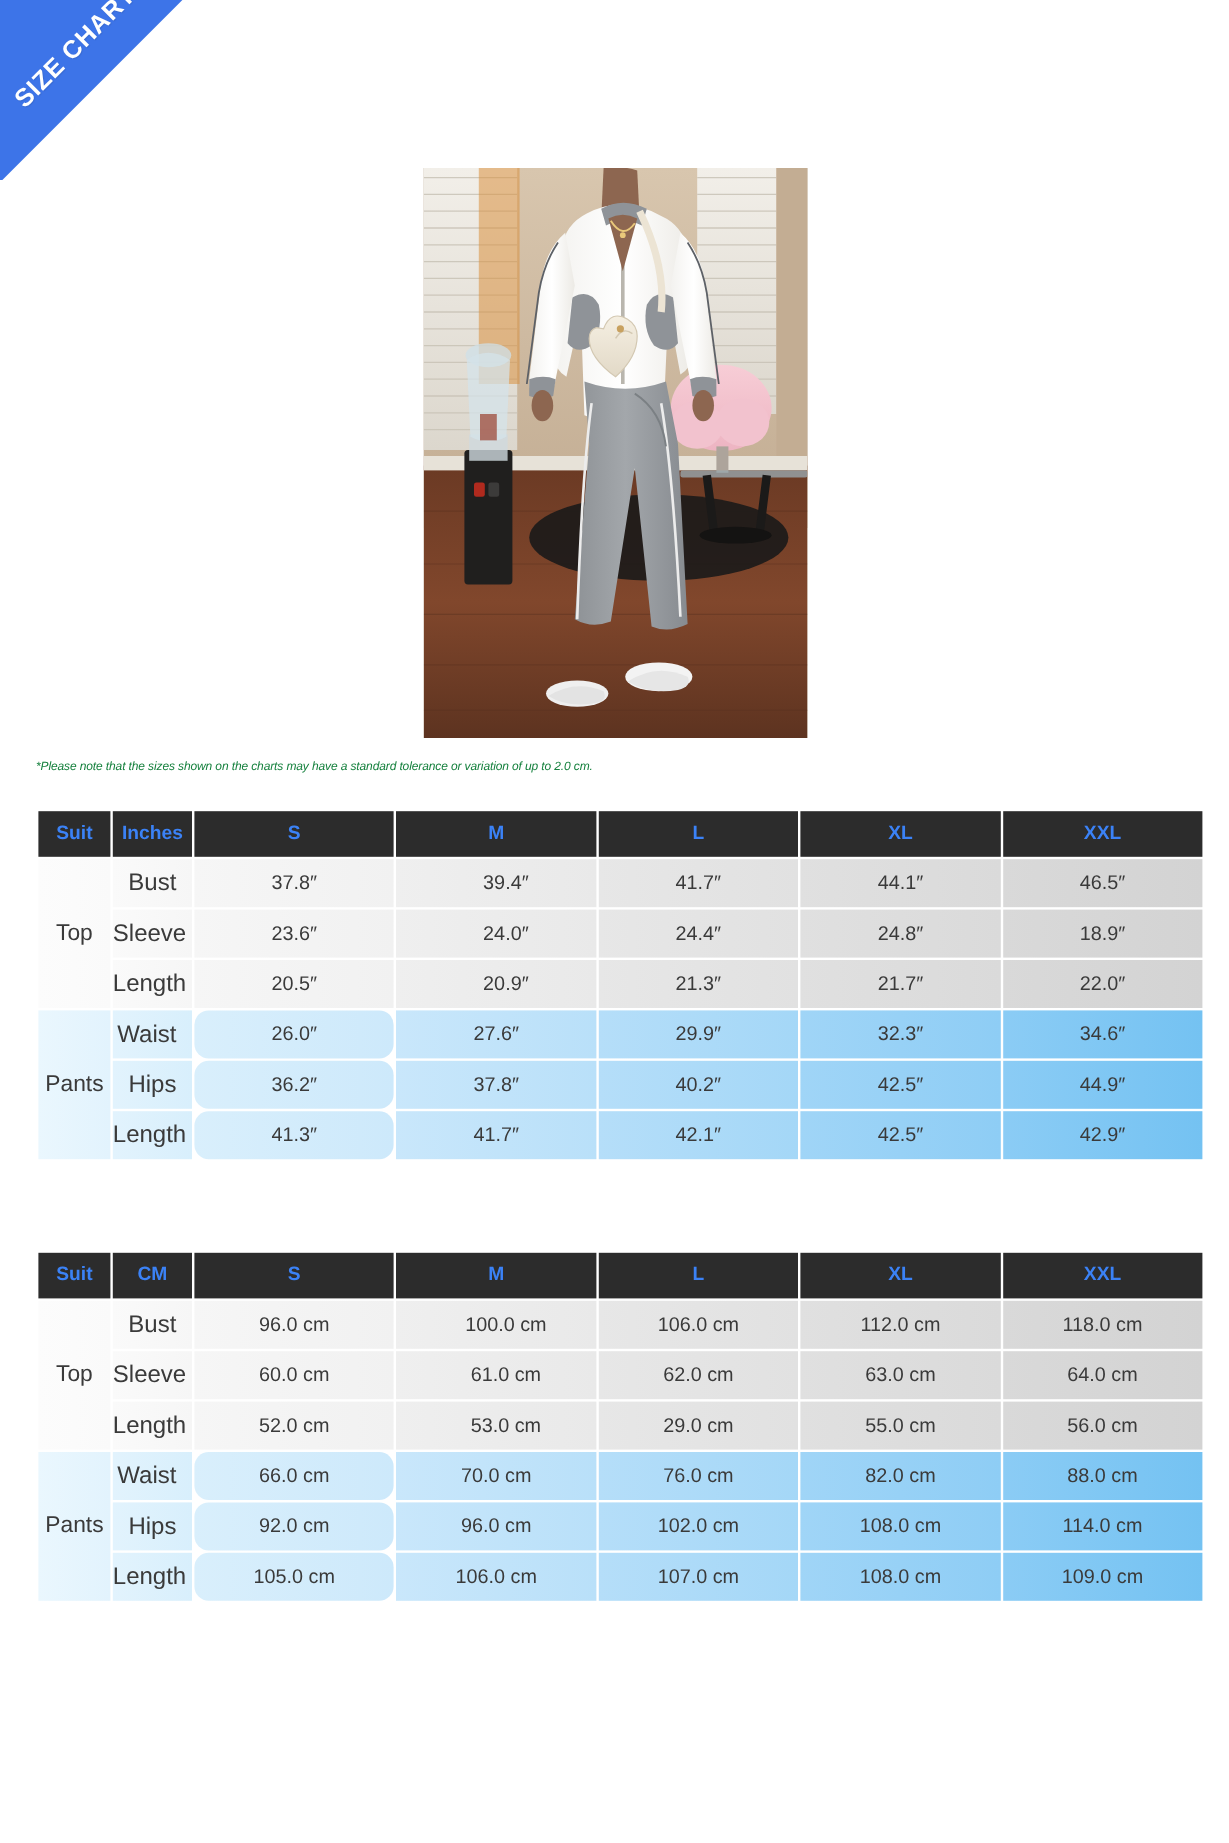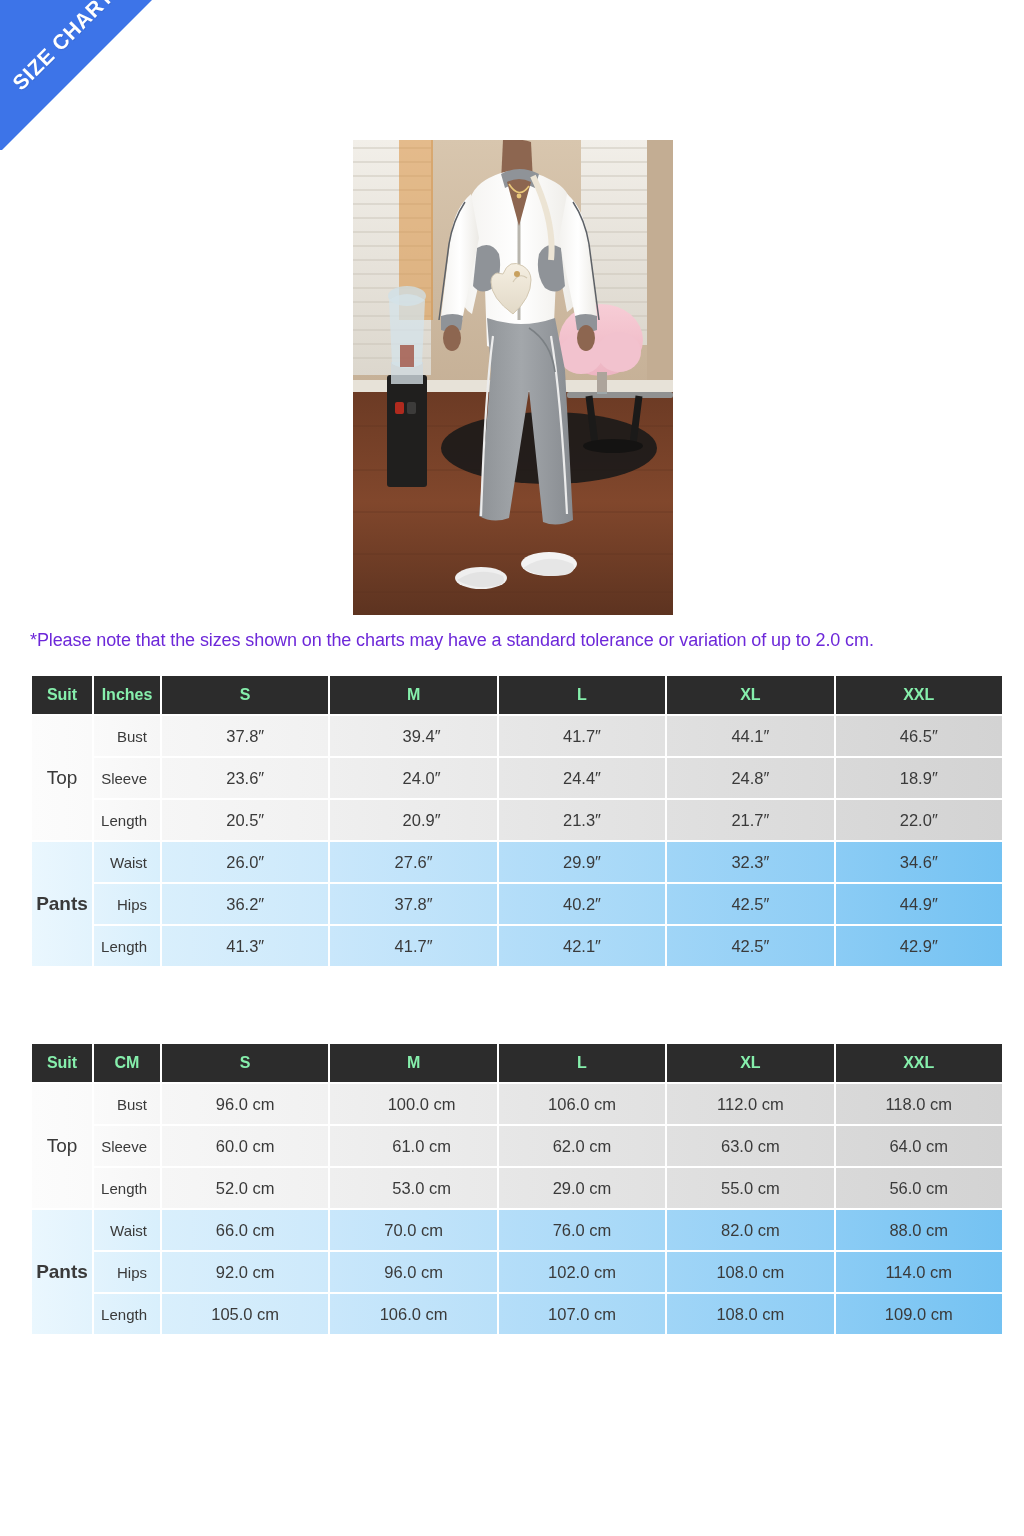--- a/index.html
+++ b/index.html
@@ -58,25 +58,26 @@
     background: #cfc3b4;
   }
   .hero svg { display: block; width: 320px; height: 475px; }
 
   
   .note {
     position: absolute;
     left: 30px;
     top: 630px;
     width: 964px;
-    color: #6d28d9;
-    font-size: 18px;
+    color: #15803d;
+    font-size: 10px;
     line-height: 20px;
     letter-spacing: -0.1px;
     white-space: nowrap;
+    font-style: italic;
   }
 
   
   .size-table {
     position: absolute;
     left: 30px;
     width: 964px;
     border-collapse: separate;
     border-spacing: 2px;
     table-layout: fixed;
@@ -93,45 +94,45 @@
     height: 40px;
     padding: 0;
     text-align: center;
     vertical-align: middle;
     font-weight: normal;
     font-size: 16.5px;
     color: #3a3a3a;
   }
   .size-table thead th {
     background: #2c2c2c;
-    color: #86efac;
+    color: #3b82f6;
     font-weight: bold;
     font-size: 16px;
     height: 38px;
   }
 
   
   tr.band-top td.v-s  { background: linear-gradient(90deg,#f6f6f6,#f1f1f1); }
   tr.band-top td.v-m  { background: linear-gradient(90deg,#efefef,#e9e9e9); padding-left: 16px; }
   tr.band-top td.v-l  { background: linear-gradient(90deg,#e7e7e7,#e1e1e1); }
   tr.band-top td.v-xl { background: linear-gradient(90deg,#e0e0e0,#dadada); }
   tr.band-top td.v-xxl{ background: linear-gradient(90deg,#d9d9d9,#d3d3d3); }
   tr.band-top td.lbl  { background: linear-gradient(90deg,#fafafa,#f6f6f6); }
   td.grp-top { background: linear-gradient(90deg,#fcfcfc,#fafafa); }
 
   
-  tr.band-pants td.v-s  { background: linear-gradient(90deg,#d9effc,#cde9fb); }
+  tr.band-pants td.v-s  { background: linear-gradient(90deg,#d9effc,#cde9fb); border-radius: 12px; }
   tr.band-pants td.v-m  { background: linear-gradient(90deg,#c9e7fb,#b9e0f9); }
   tr.band-pants td.v-l  { background: linear-gradient(90deg,#b5def9,#a4d7f7); }
   tr.band-pants td.v-xl { background: linear-gradient(90deg,#a0d5f7,#8ecdf5); }
   tr.band-pants td.v-xxl{ background: linear-gradient(90deg,#8bccf5,#74c2f2); }
   tr.band-pants td.lbl  { background: linear-gradient(90deg,#e2f3fd,#d8effc); }
-  td.grp-pants { background: linear-gradient(90deg,#eaf7fe,#e2f3fd); font-weight: bold; }
-
-  td.lbl { text-align: right; padding-right: 13px; font-size: 15px; }
+  td.grp-pants { background: linear-gradient(90deg,#eaf7fe,#e2f3fd); }
+
+  td.lbl { text-align: right; padding-right: 13px; font-size: 20px; }
   td.grp { font-size: 19px; }
 </style>
 </head>
 <body>
 
 <div class="ribbon-wrap">
   <div class="ribbon-tri"></div>
   <div class="ribbon-text">SIZE CHART</div>
 </div>
 

